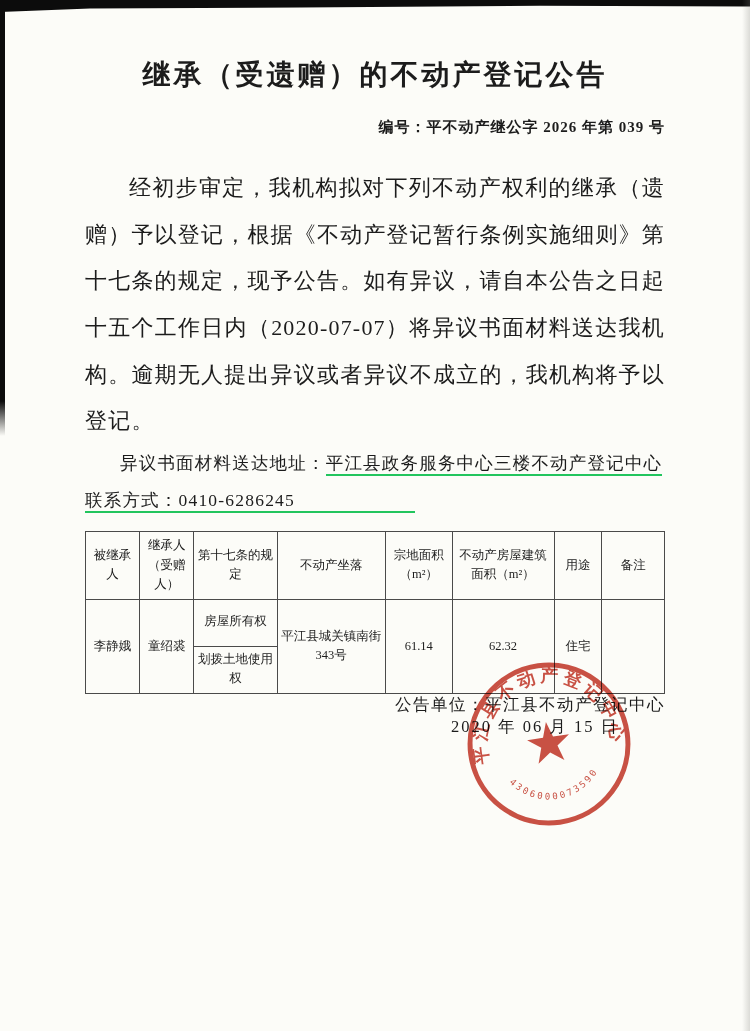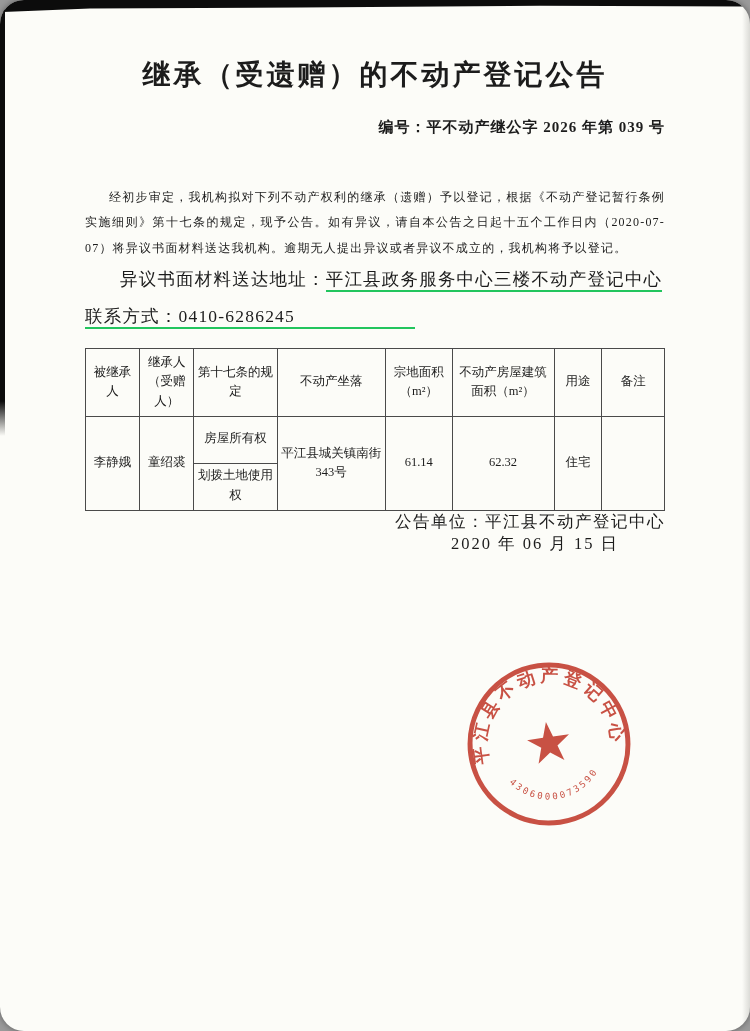--- a/index.html
+++ b/index.html
@@ -5,21 +5,20 @@
   html,body { margin:0; padding:0; background:#9a9a9a; }
   .page {
     position:relative;
     width:750px; height:1031px;
     margin:0 auto;
     background:#fcfcf8;
     font-family:"Liberation Serif","DejaVu Serif",serif;
     color:#1c1c1c;
     overflow:hidden;
     box-shadow:0 0 6px rgba(0,0,0,.4);
-    border-radius:24px;
   }
   
   .edge-top {
     position:absolute; top:0; left:0; width:100%; height:12px;
     background:#0c0c0c;
     clip-path:polygon(0 0,100% 0,100% 55%,72% 48%,40% 62%,12% 70%,0 100%);
   }
   .edge-left {
     position:absolute; top:0; left:0; width:5px; height:436px;
     background:linear-gradient(to bottom,#0c0c0c 92%,rgba(12,12,12,0));
@@ -33,22 +32,22 @@
     margin:56px 0 0 0;
     font-size:28px; font-weight:bold;
     text-align:center; letter-spacing:3px;
   }
   .doc-number {
     margin-top:24px;
     font-size:15px; text-align:right; letter-spacing:1px;
     font-weight:bold;
   }
   .body-par {
-    margin:48px 0 0 0;
-    font-size:12px; line-height:2.12;
+    margin:28px 0 0 0;
+    font-size:22px; line-height:2.12;
     text-align:justify; text-indent:2em; letter-spacing:1.2px;
   }
   .addr-line, .contact-line {
     font-size:17.5px; line-height:2.12; letter-spacing:1.2px;
   }
   .addr-line { text-indent:2em; }
   .u-line { border-bottom:2px solid #22c55e; padding-bottom:1px; }
   .contact-pad { padding-right:120px; }
   table.notice {
     margin-top:12px;

